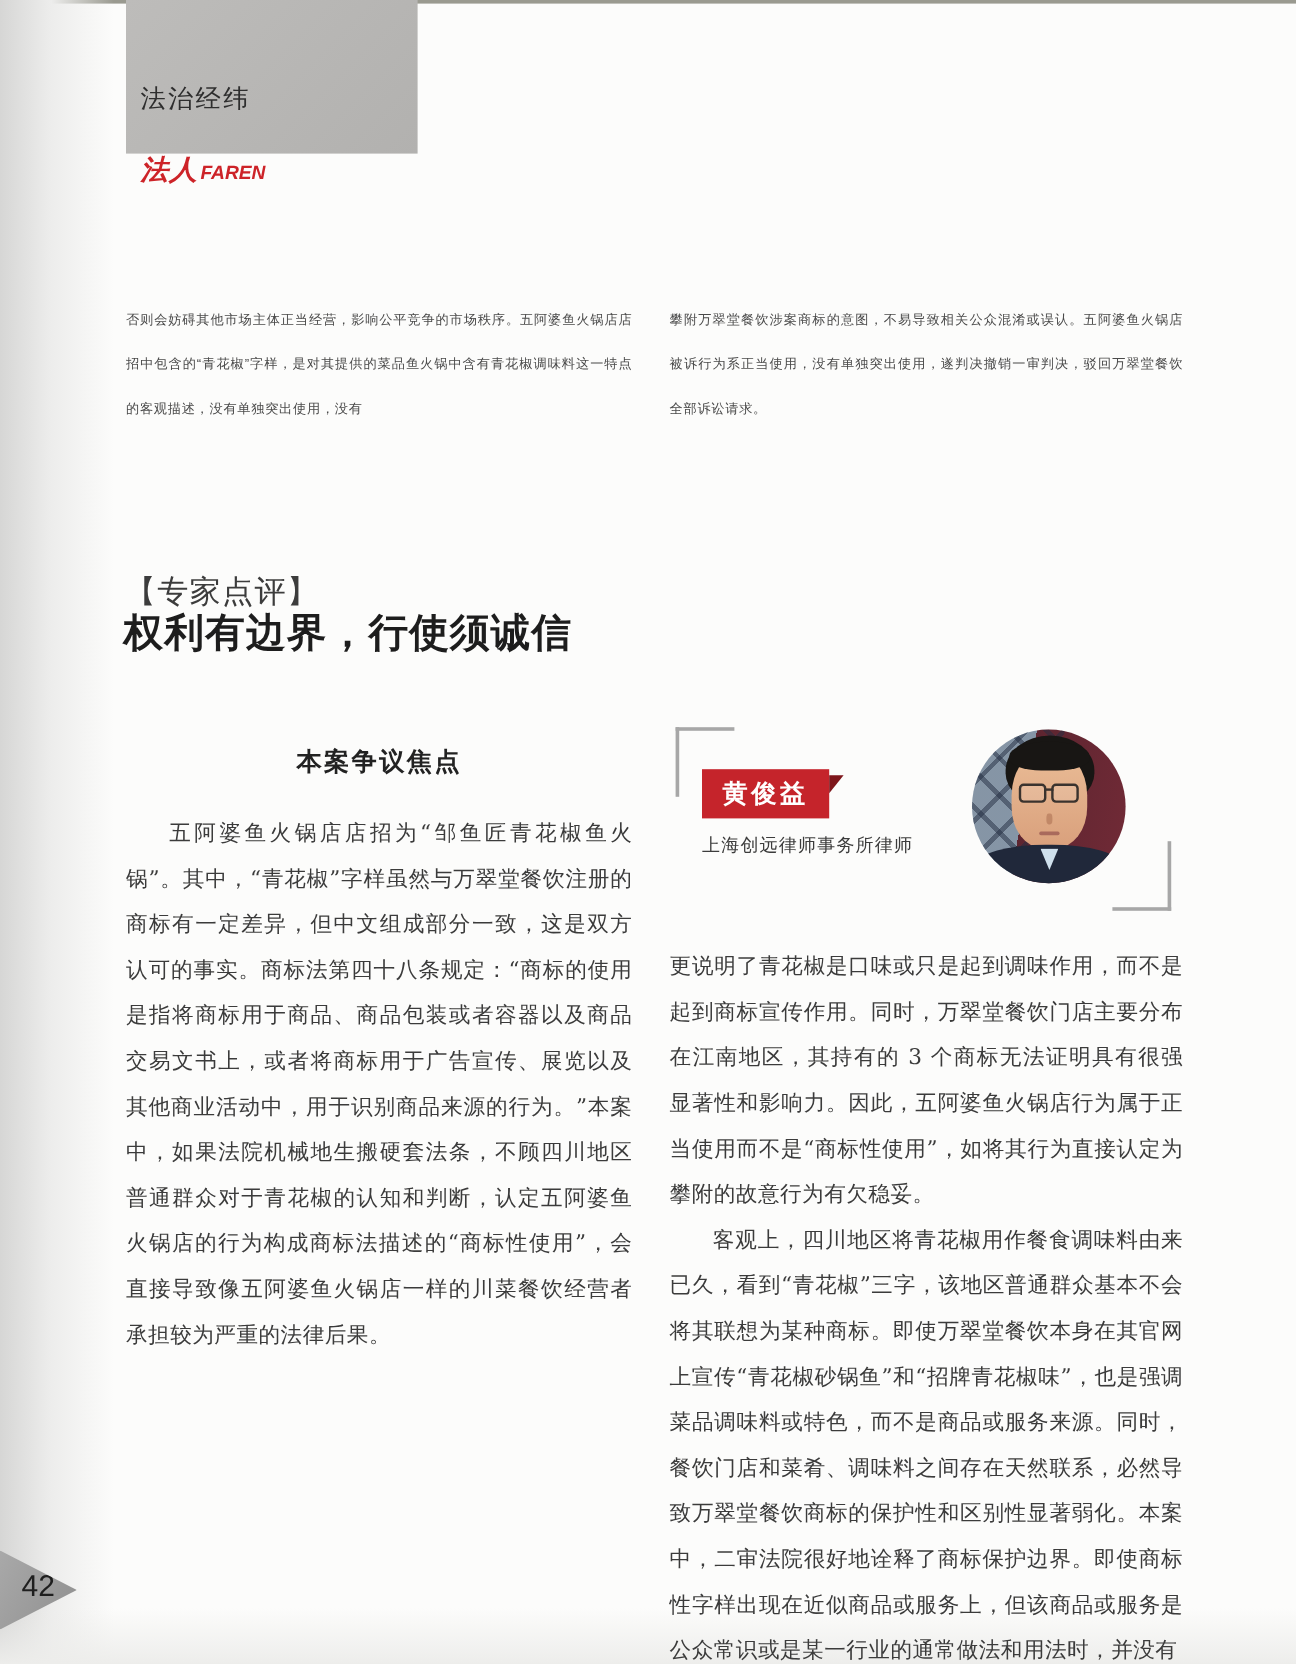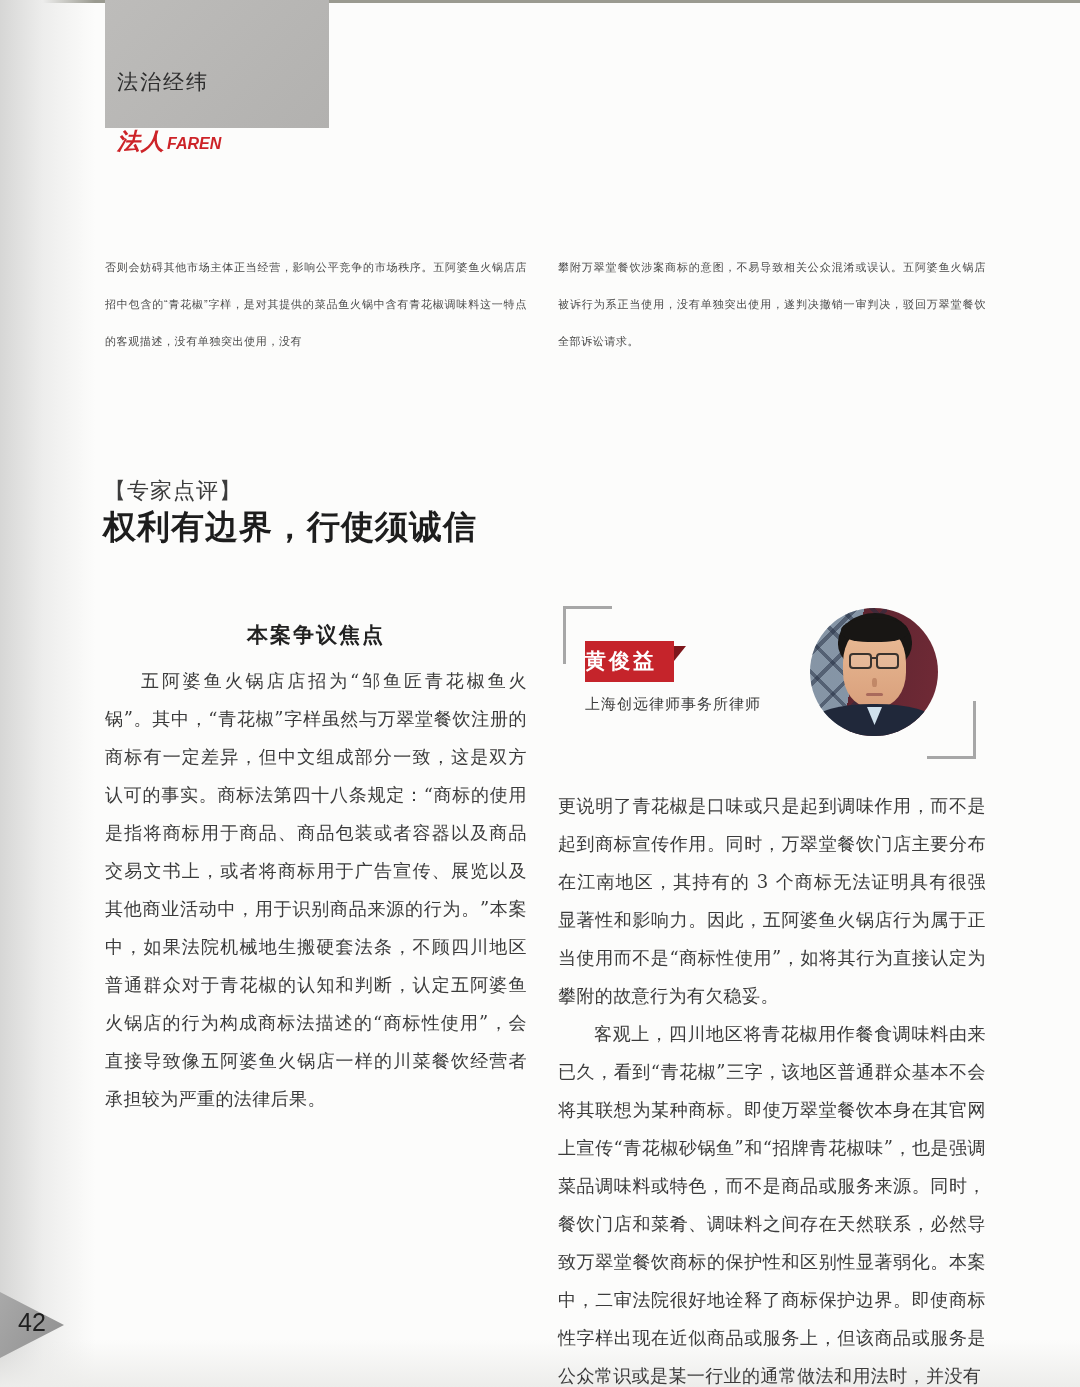--- a/index.html
+++ b/index.html
@@ -15,21 +15,21 @@
     pointer-events:none;
   }
   .bottom-shade{
     position:absolute;left:0;top:1340px;width:1080px;height:47px;
     background:linear-gradient(to bottom, rgba(255,255,255,0), #ededeb);
     pointer-events:none;
   }
 
   
   .header-box{
-    position:absolute;left:105px;top:0;width:224px;height:128px;
+    position:absolute;left:105px;top:0;width:243px;height:128px;
     background:linear-gradient(135deg,#bdbcba 0%, #b2b1af 100%);
   }
   .section-name{
     position:absolute;left:12px;top:68px;
     font-size:21px;color:#2e2e2e;letter-spacing:2px;
   }
   .logo{position:absolute;left:12px;top:98px;font-style:italic;font-weight:bold;margin-top:28px;}
   .logo-cn{font-size:23px;color:#cd2328;letter-spacing:1px;}
   .logo-en{font-size:16px;color:#cd2328;margin-left:2px;}
 
@@ -38,58 +38,58 @@
     position:absolute;top:249px;
     font-size:11px;line-height:37px;color:#4a4a4a;
     text-align:justify;letter-spacing:0.6px;
   }
   .intro-left{left:105px;width:422px;}
   .intro-right{left:558px;width:428px;}
 
   
   .expert-label{
     position:absolute;left:104px;top:476px;
-    font-size:22px;color:#3c3c3c;letter-spacing:1px;
+    font-size:26px;color:#3c3c3c;letter-spacing:1px;
   }
   .expert-title{
     position:absolute;left:103px;top:505px;
     font-size:33px;font-weight:bold;color:#1d1d1d;letter-spacing:1px;
   }
 
   
   .body-col{
     position:absolute;
     font-family:"DejaVu Serif","Liberation Serif",serif;
     font-size:18px;line-height:38px;color:#3b3b3b;
     text-align:justify;letter-spacing:0.4px;
   }
   .body-left{left:105px;top:616px;width:422px;}
   .body-right{left:558px;top:787px;width:428px;}
   .body-col h3{
-    margin:0 0 8px 0;text-align:center;
+    margin:0 0 22px 0;text-align:center;
     font-size:21px;font-weight:bold;color:#222;letter-spacing:2px;
   }
   .body-col p{margin:0;text-indent:2em;}
   .body-col p.no-indent{text-indent:0;}
 
   
   .expert-box{position:absolute;left:558px;top:597px;width:428px;height:165px;}
   .bracket-tl{
     position:absolute;left:5px;top:9px;width:46px;height:55px;
     border-top:3px solid #a7a7a7;border-left:3px solid #a7a7a7;
   }
   .bracket-br{
     position:absolute;right:10px;bottom:3px;width:46px;height:55px;
     border-bottom:3px solid #a7a7a7;border-right:3px solid #a7a7a7;
   }
   .name-tag{
     position:absolute;left:27px;top:44px;
     background:#c5242b;color:#ffffff;
     font-size:21px;font-weight:bold;letter-spacing:3px;
-    padding:6px 17px 7px 0;
+    padding:6px 17px 7px 17px;
   }
   .name-tag::after{
     content:"";position:absolute;right:-12px;top:5px;
     border-top:15px solid #7e161b;border-right:12px solid transparent;
   }
   .affiliation{
     position:absolute;left:27px;top:98px;
     font-size:15px;color:#3c3c3c;letter-spacing:1px;
   }
 

